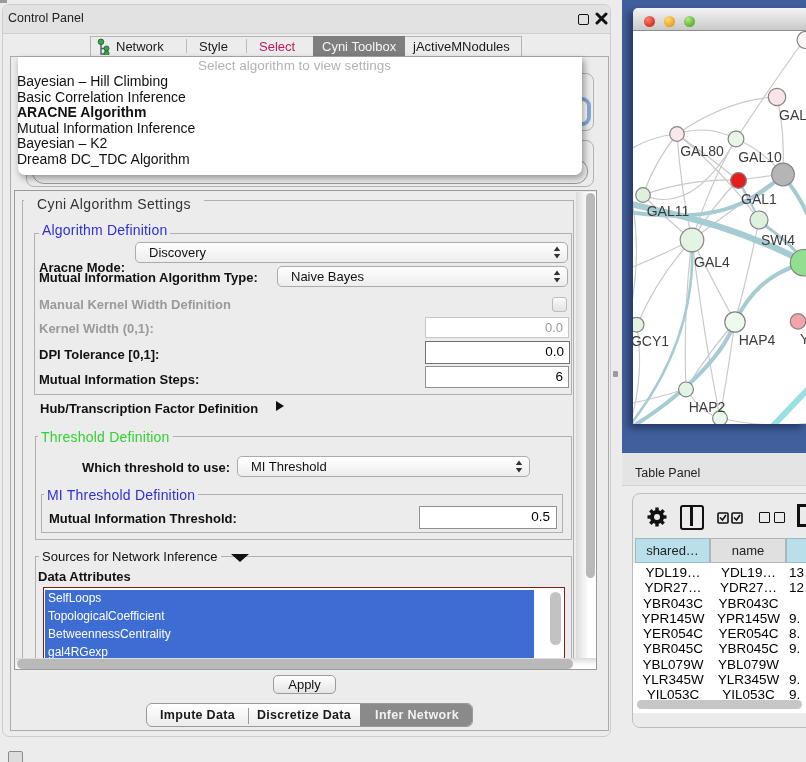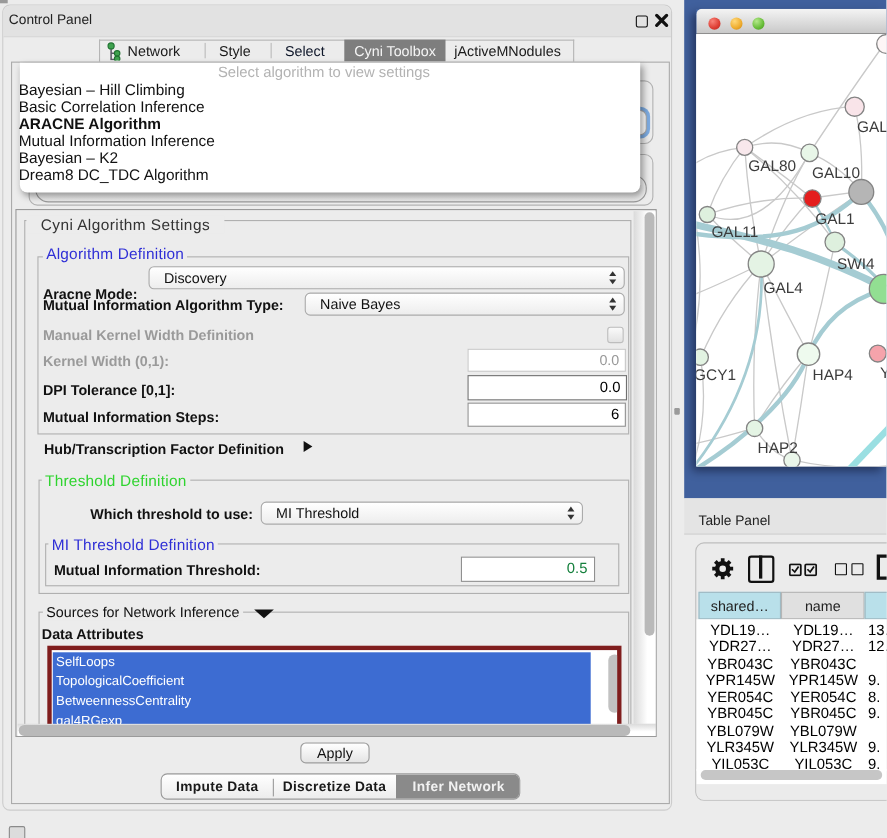--- a/index.html
+++ b/index.html
@@ -17,21 +17,21 @@
 
 <div class="abs" style="left:578px;top:14px;width:9px;height:9px;border:1.6px solid #111;border-radius:2px;"></div>
 <svg class="abs" style="left:595px;top:12px;" width="13" height="13" viewBox="0 0 13 13">
     <path d="M2 2 L11 11 M11 2 L2 11" stroke="#111" stroke-width="3" stroke-linecap="round"></path>
   </svg>
 
 <div class="abs" style="left:90px;top:36px;width:430px;height:20px;border:1px solid #b5b5b5;border-bottom:none;background:#ececec;"></div>
 <div class="abs" style="left:313px;top:36px;width:92px;height:20px;background:#7e7e7e;"></div>
 <div class="abs" style="left:116px;top:39px;font-size:13px;color:#1a1a1a;">Network</div>
 <div class="abs" style="left:199px;top:39px;font-size:13px;color:#1a1a1a;">Style</div>
-<div class="abs" style="left:259px;top:39px;font-size:13px;color:#0f172a;">Select</div>
+<div class="abs" style="left:259px;top:39px;font-size:13px;color:#be185d;">Select</div>
 <div class="abs" style="left:322px;top:39px;font-size:13px;color:#f5f5f5;">Cyni Toolbox</div>
 <div class="abs" style="left:413px;top:39px;font-size:13px;color:#1a1a1a;">jActiveMNodules</div>
 <div class="abs" style="left:186px;top:39px;width:1px;height:14px;background:#bbb;"></div>
 <div class="abs" style="left:246px;top:39px;width:1px;height:14px;background:#bbb;"></div>
 
 <svg class="abs" style="left:96px;top:38px;" width="15" height="17" viewBox="0 0 15 17">
   <path d="M5 5 V 16 H 10 M5 10.5 H 10" fill="none" stroke="#5a5a66" stroke-width="1.4"></path>
   <circle cx="5" cy="3.8" r="2.8" fill="#3fa24f" stroke="#1e7230"></circle>
   <circle cx="10.5" cy="10.5" r="2.5" fill="#3fa24f" stroke="#1e7230"></circle>
   <circle cx="10.5" cy="15.5" r="2.5" fill="#3fa24f" stroke="#1e7230"></circle>
@@ -90,29 +90,29 @@
   <div class="abs" style="left:222px;top:265px;width:293px;height:21px;background:linear-gradient(#ffffff,#ededed);border:1px solid #ababab;border-radius:5px;box-sizing:border-box;"></div>
   <div class="abs" style="left:236px;top:268px;font-size:13px;color:#111;">MI Threshold</div>
   <svg class="abs" style="left:500px;top:269px;" width="8" height="13" viewBox="0 0 8 13">
       <path d="M4 0.5 L7.2 5 H0.8 Z" fill="#333"></path>
       <path d="M4 12.5 L7.2 8 H0.8 Z" fill="#333"></path>
     </svg>
 
   <div class="abs" style="left:26px;top:303px;width:522px;height:39px;border:1px solid #b0b0b0;box-sizing:border-box;"></div>
   <div class="abs b" style="left:34px;top:320px;font-size:13px;color:#111;">Mutual Information Threshold:</div>
   <div class="abs" style="left:29px;top:296px;background:#ececec;padding:0 3px;font-size:14px;letter-spacing:0.2px;color:#2f2fd6;">MI Threshold Definition</div>
-  <div class="abs" style="left:404px;top:315px;width:122px;height:23px;background:#fff;border:1px solid #909090;box-sizing:border-box;font-size:13.5px;color:#15803d;text-align:right;padding:2px 6px 0 0;">0.5</div>
+  <div class="abs" style="left:404px;top:315px;width:138px;height:23px;background:#fff;border:1px solid #909090;box-sizing:border-box;font-size:13.5px;color:#000000;text-align:right;padding:2px 6px 0 0;">0.5</div>
 
   <div class="abs" style="left:20px;top:365px;width:537px;height:120px;border:1px solid #b0b0b0;box-sizing:border-box;"></div>
   <div class="abs" style="left:24px;top:358px;background:#ececec;padding:0 3px;font-size:13px;color:#111;">Sources for Network Inference</div>
   <div class="abs" style="left:216px;top:363px;width:0;height:0;border-top:8px solid #111;border-left:9.5px solid transparent;border-right:9.5px solid transparent;"></div>
 
   <div class="abs b" style="left:23px;top:378px;font-size:13px;color:#111;">Data Attributes</div>
 
-  <div class="abs" style="left:28px;top:396px;width:522px;height:84px;background:#fff;border:4px solid #7f1d1d;box-sizing:border-box;overflow:hidden;">
+  <div class="abs" style="left:28px;top:396px;width:522px;height:84px;background:#fff;border:1px solid #7f1d1d;box-sizing:border-box;overflow:hidden;">
      <div class="abs" style="left:1px;top:2px;width:489px;height:70px;background:#3d6cd2;"></div>
      <div class="abs" style="left:4px;top:3px;font-size:12px;color:#fff;">SelfLoops</div>
      <div class="abs" style="left:4px;top:21px;font-size:12px;color:#fff;">TopologicalCoefficient</div>
      <div class="abs" style="left:4px;top:39px;font-size:12px;color:#fff;">BetweennessCentrality</div>
      <div class="abs" style="left:4px;top:57px;font-size:12px;color:#fff;">gal4RGexp</div>
      <div class="abs" style="left:506px;top:4px;width:11px;height:53px;background:#c2c2c2;border-radius:6px;"></div>
      <div class="abs" style="left:2px;top:73px;width:487px;height:7px;background:#d5d5d5;border-radius:4px;"></div>
   </div>
 
   <div class="abs" style="left:561px;top:1px;width:21px;height:466px;background:linear-gradient(90deg,#dadada,#ffffff 60%);"></div>

